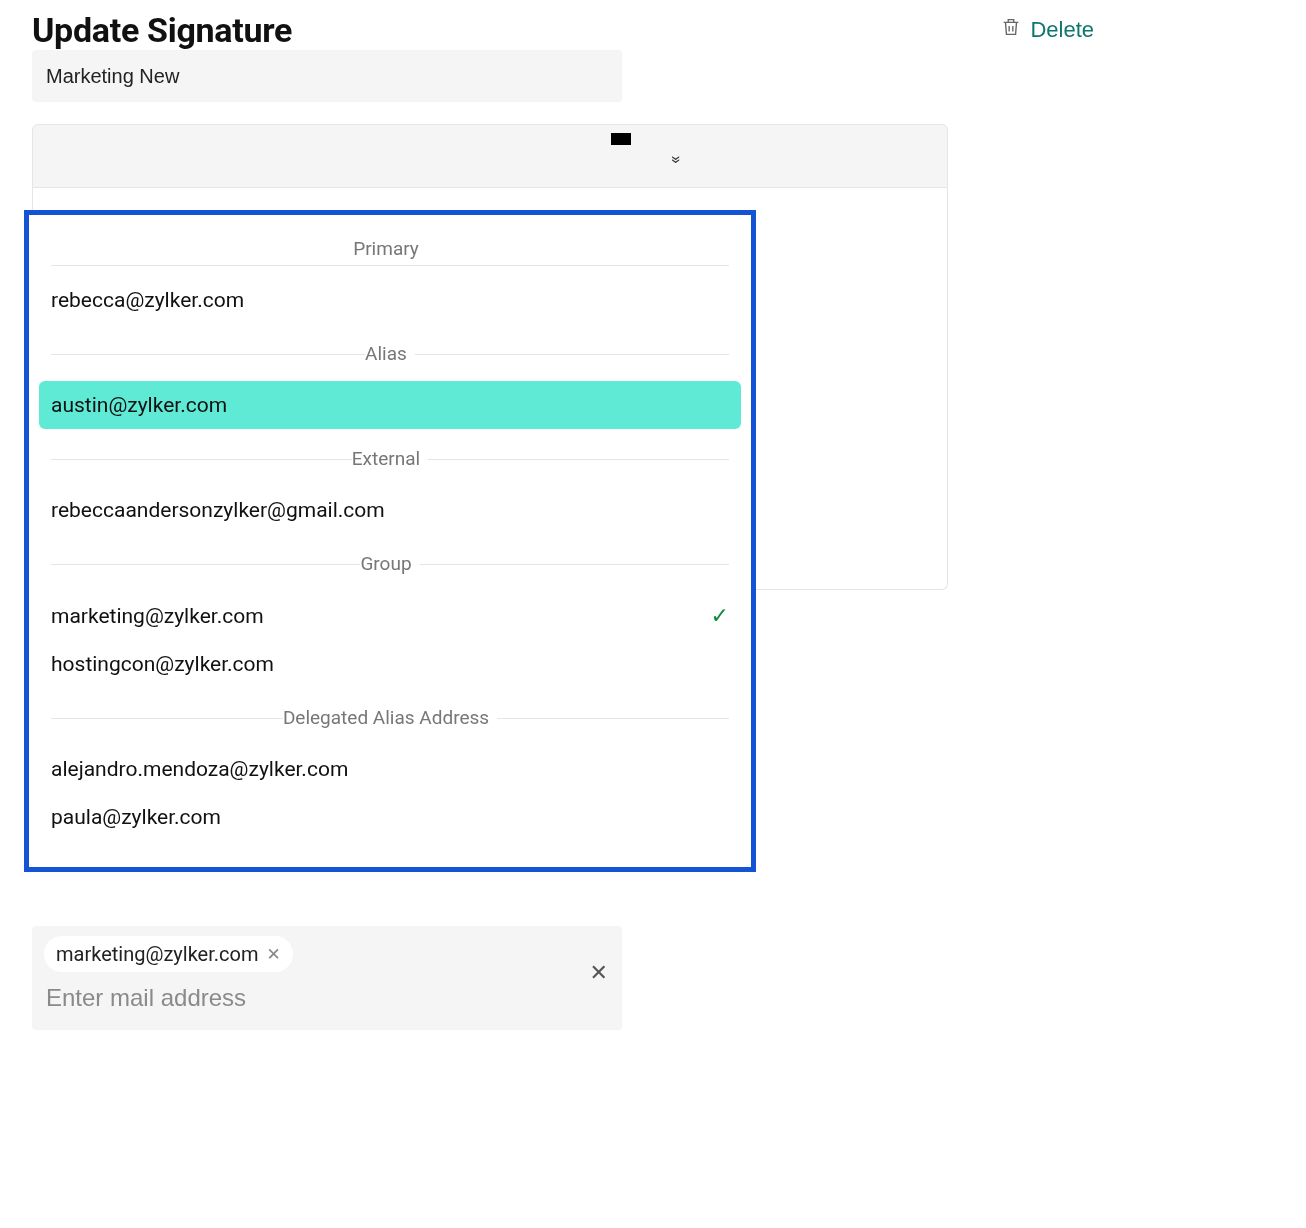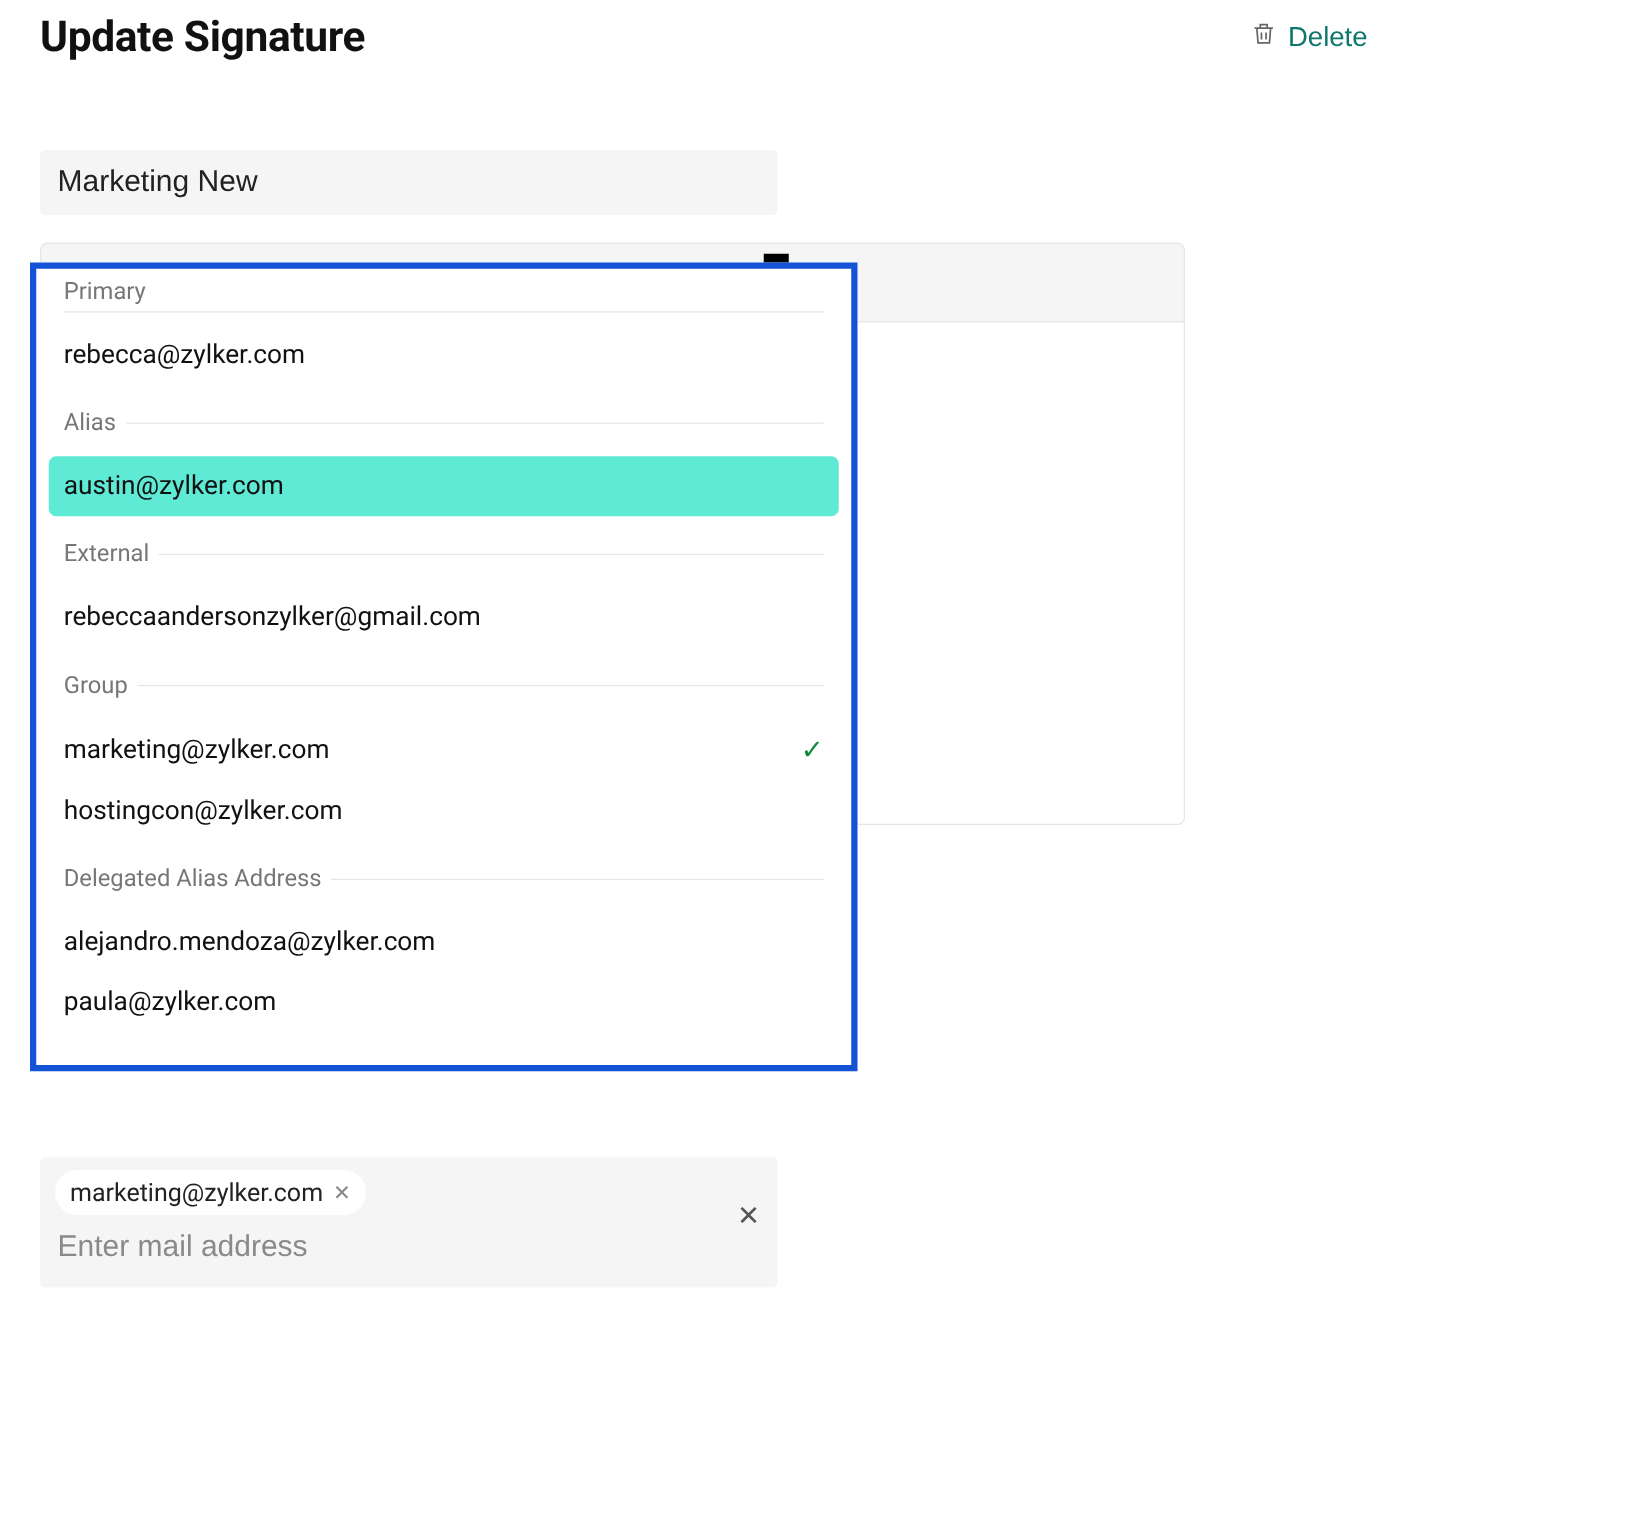--- a/index.html
+++ b/index.html
@@ -16,21 +16,20 @@
       padding: 0;
     }
     .container {
       padding: 10px 32px 32px 32px;
       position: relative;
     }
     .header {
       display: flex;
       justify-content: space-between;
       align-items: center;
-      margin-bottom: 70px;
       gap: 29px;
     }
     .page-title {
       font-size: 34px;
       font-weight: 700;
       color: #111;
       letter-spacing: -0.3px;
     }
     .delete-btn {
       display: flex;
@@ -50,21 +49,21 @@
       fill: none;
       stroke-width: 1.5;
     }
     .name-input {
       width: 590px;
       height: 52px;
       background: #f5f5f5;
       border: none;
       border-radius: 4px;
       padding: 0 14px;
-      font-size: 24px;
+      font-size: 20px;
       color: #222;
       margin-bottom: 22px;
     }
     .editor-container {
       position: relative;
       width: 916px;
     }
     .toolbar-bar {
       width: 100%;
       height: 64px;
@@ -95,25 +94,26 @@
       border: 1px solid #e5e5e5;
       border-top: none;
       border-radius: 0 0 6px 6px;
       background: #fff;
     }
     
     .dropdown {
       position: absolute;
       top: 210px;
       left: 24px;
-      width: 662px;
+      width: 732px;
       background: #fff;
       border: 5px solid #1452d6;
-      padding: 4px 10px 26px 10px;
+      padding: 20px 10px 26px 10px;
       z-index: 10;
+      text-align: center;
     }
     .group-label {
       color: #777;
       font-size: 19px;
       position: relative;
       margin: 18px 12px 0 12px;
       background: #fff;
       display: inline-block;
       padding-right: 8px;
       z-index: 1;

